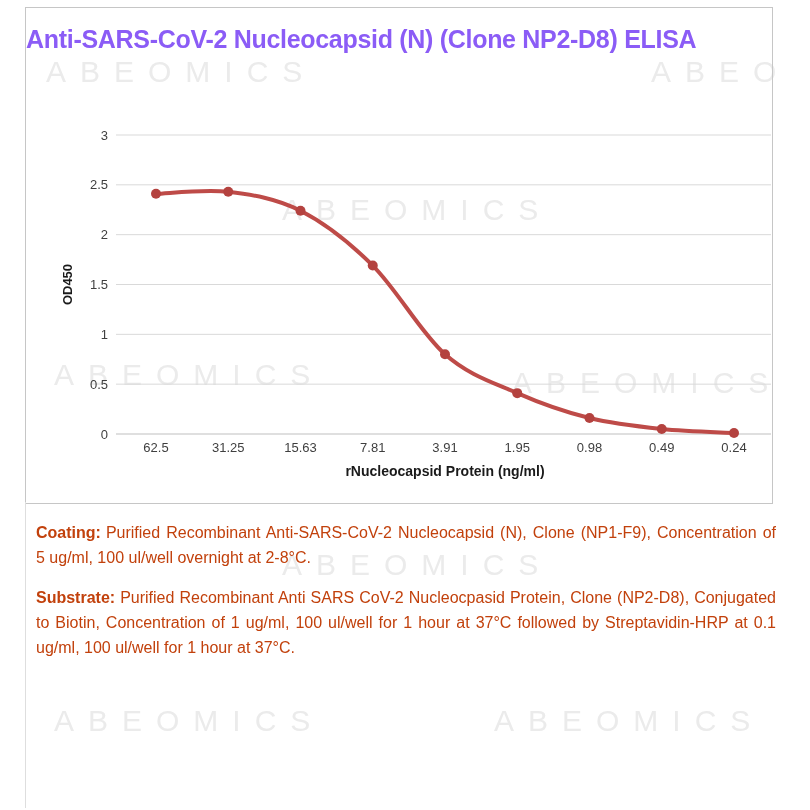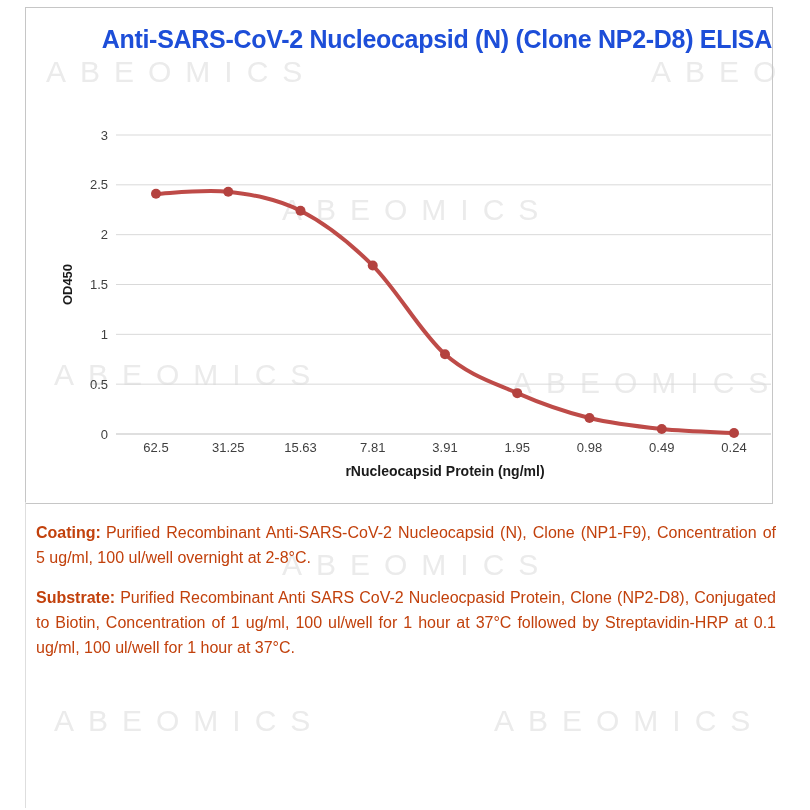--- a/index.html
+++ b/index.html
@@ -6,22 +6,22 @@
   .page{position:relative;width:810px;height:810px;background:#ffffff;overflow:hidden;
         font-family:"Liberation Sans",sans-serif;color:#000;}
   
   .wm-layer{position:absolute;top:0;left:16px;width:772px;height:810px;overflow:hidden;z-index:0;}
   .wm{position:absolute;font-size:30px;font-weight:400;letter-spacing:14px;color:#ebebeb;
       white-space:nowrap;user-select:none;}
   
   .frame{position:absolute;left:25px;top:7px;width:746px;height:495px;
          border:1px solid #c6c6c6;z-index:1;background:transparent;}
   .left-rule{position:absolute;left:25px;top:502px;width:1px;height:306px;background:#dedede;z-index:1;}
-  .title{position:absolute;top:14px;left:0;width:746px;text-align:right;
-         font-weight:bold;font-size:25px;line-height:34px;letter-spacing:-0.3px;color:#1d4ed8;}
+  .title{position:absolute;top:14px;left:0;width:746px;text-align:left;
+         font-weight:bold;font-size:25px;line-height:34px;letter-spacing:-0.3px;color:#8b5cf6;}
   .title div{white-space:nowrap;}
   .chart-svg{position:absolute;top:0;left:0;}
   svg text{font-family:"Liberation Sans",sans-serif;}
   
   .captions{position:absolute;left:36px;top:520px;width:740px;z-index:2;
             font-size:16px;line-height:25px;color:#c2410c;}
   .captions p{margin:0 0 15px 0;text-align:justify;text-align-last:left;}
   .captions b{margin-right:5px;}
 </style>
 </head>

